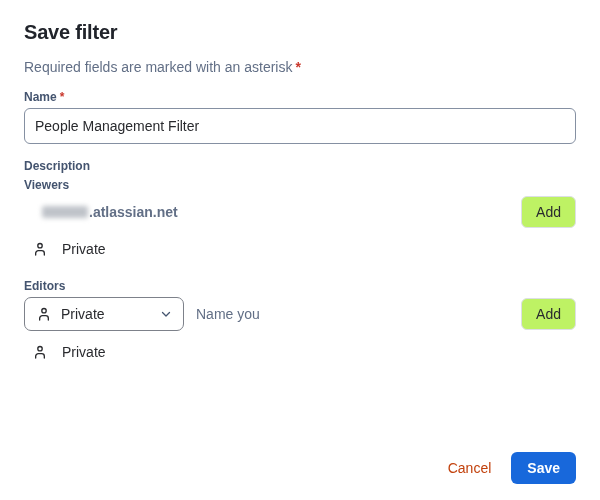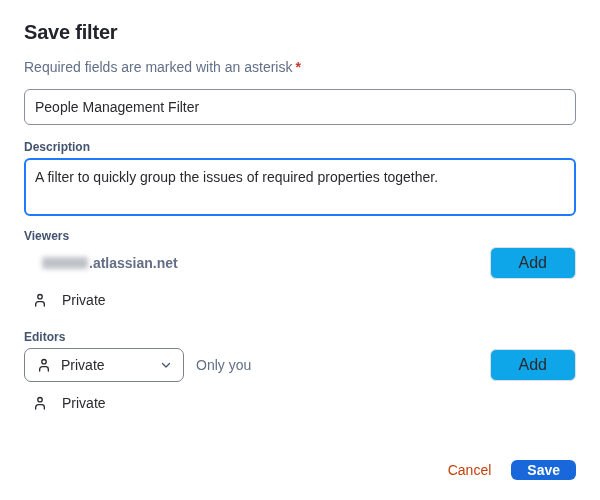--- a/index.html
+++ b/index.html
@@ -35,48 +35,48 @@
     font-family: "Liberation Sans", sans-serif; font-size: 14px; font-weight: 500; color: #292A2E; cursor: pointer;
   }
   .dd-value { flex: 1; text-align: left; white-space: nowrap; overflow: hidden; }
   .icon { display: inline-flex; align-items: center; justify-content: center; flex: 0 0 auto; }
 
   .helper { margin-left: 12px; font-size: 14px; line-height: 20px; color: #626F86; display: flex; align-items: center; white-space: nowrap; }
   .helper .domain { font-weight: 700; }
   .redacted { display: inline-block; width: 46px; height: 12px; background: #BFC3C9; border-radius: 2px; filter: blur(2.5px); margin: 0 1px 0 6px; }
 
   .add-btn {
-    margin-left: auto; height: 32px; padding: 0 28px; background: #0ea5e9;
+    margin-left: auto; height: 32px; padding: 0 14px; background: #bef264;
     border: 1px solid #DCDFE4; border-radius: 6px; font-family: "Liberation Sans", sans-serif;
-    font-size: 16px; font-weight: 500; color: #292A2E; cursor: pointer;
+    font-size: 14px; font-weight: 500; color: #292A2E; cursor: pointer;
   }
 
   .perm-row { display: flex; align-items: center; gap: 14px; padding-left: 8px; font-size: 14px; color: #292A2E; height: 18px; }
   .perm-row.mb-lg { margin-bottom: 20px; }
 
   .footer { margin-top: auto; display: flex; justify-content: flex-end; align-items: center; gap: 12px; }
   .cancel-btn { background: none; border: none; font-family: "Liberation Sans", sans-serif; font-size: 14px; font-weight: 500; color: #c2410c; padding: 6px 8px; cursor: pointer; }
   .save-btn {
-    background: #1868DB; color: #fff; border: none; border-radius: 6px; height: 20px; padding: 0 16px;
+    background: #1868DB; color: #fff; border: none; border-radius: 6px; height: 32px; padding: 0 16px;
     font-family: "Liberation Sans", sans-serif; font-size: 14px; font-weight: 700; cursor: pointer;
   }
 </style>
 </head>
 <body>
 
 <div class="dialog">
 
   <h1 class="title">Save filter</h1>
 
   <p class="required-note"><span>Required fields are marked with an asterisk</span><span class="asterisk">*</span></p>
 
+  <label class="field-label"><span>Name</span><span class="asterisk">*</span></label>
   <input class="text-input" type="text" value="People Management Filter" style="">
 
   <label class="field-label">Description</label>
-  <textarea class="textarea" style="">A filter to quickly group the issues of required properties together.</textarea>
 
   <label class="field-label">Viewers</label>
   <div class="share-row">
     <span class="helper">
         <span class="redacted"></span>
         <span class="domain">.atlassian.net</span>
       </span>
     <button class="add-btn">Add</button>
   </div>
   <div class="perm-row mb-lg">
@@ -98,21 +98,21 @@
           <path d="M5.5 21v-2.5a4 4 0 0 1 4-4h5a4 4 0 0 1 4 4V21"></path>
         </svg>
       </span>
       <span class="dd-value">Private</span>
       <span class="icon">
         <svg width="14" height="14" viewBox="0 0 24 24" fill="none" stroke="#44546F" stroke-width="2.2" stroke-linecap="round" stroke-linejoin="round">
             <path d="M6 9.5l6 6 6-6"></path>
           </svg>
       </span>
     </button>
-    <span class="helper">Only you</span>
+    <span class="helper">Name you</span>
     <button class="add-btn">Add</button>
   </div>
   <div class="perm-row">
     <span class="icon">
       <svg width="16" height="16" viewBox="0 0 24 24" fill="none" stroke="#292A2E" stroke-width="2" stroke-linecap="round">
         <circle cx="12" cy="7" r="3.3"></circle>
         <path d="M5.5 21v-2.5a4 4 0 0 1 4-4h5a4 4 0 0 1 4 4V21"></path>
       </svg>
     </span>
     <span>Private</span>

